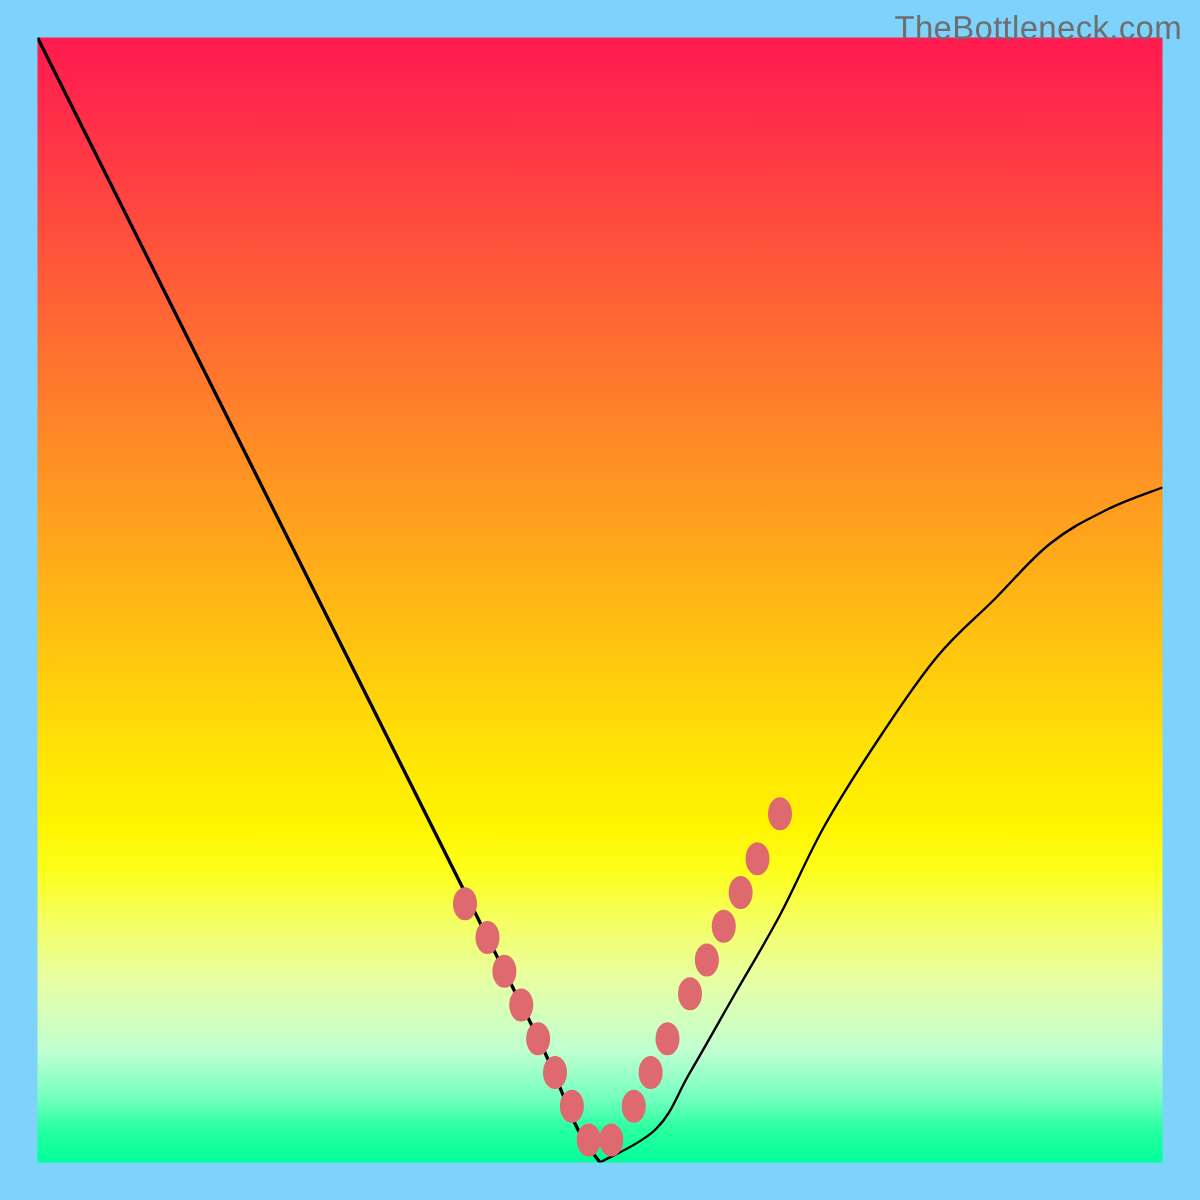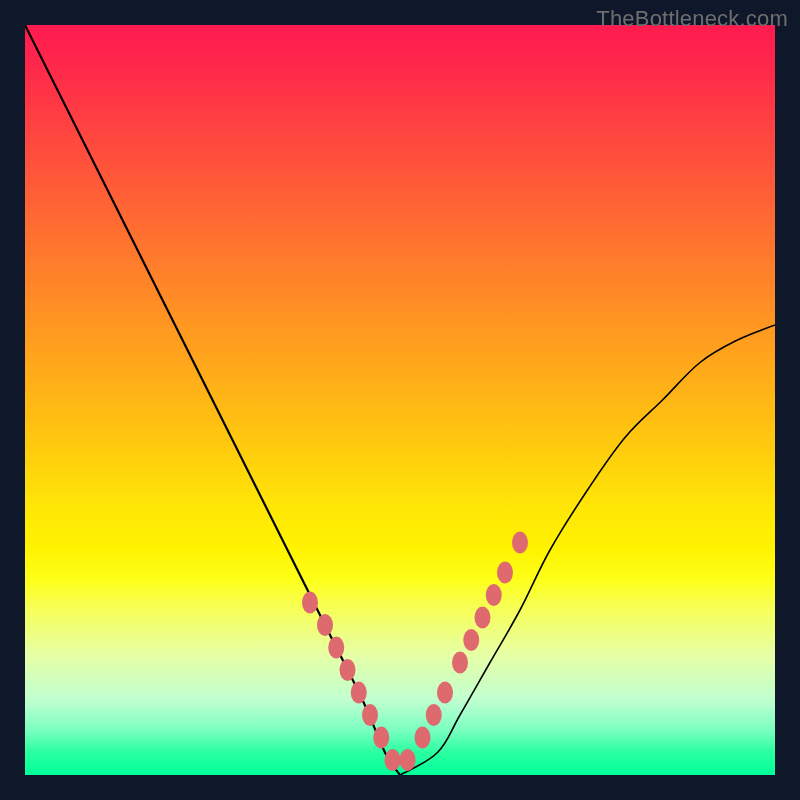--- a/index.html
+++ b/index.html
@@ -8,21 +8,21 @@
     width: 800px;
     height: 800px;
     overflow: hidden;
     background: #000;
     font-family: Arial, Helvetica, sans-serif;
   }
   .frame {
     position: relative;
     width: 800px;
     height: 800px;
-    background: #0f172a;
+    background: #7dd3fc;
     text-align: center;
   }
   .plot {
     position: absolute;
     left: 25px;
     top: 25px;
     width: 750px;
     height: 750px;
     background: linear-gradient(to bottom,
       #ff1a4f 0%,

